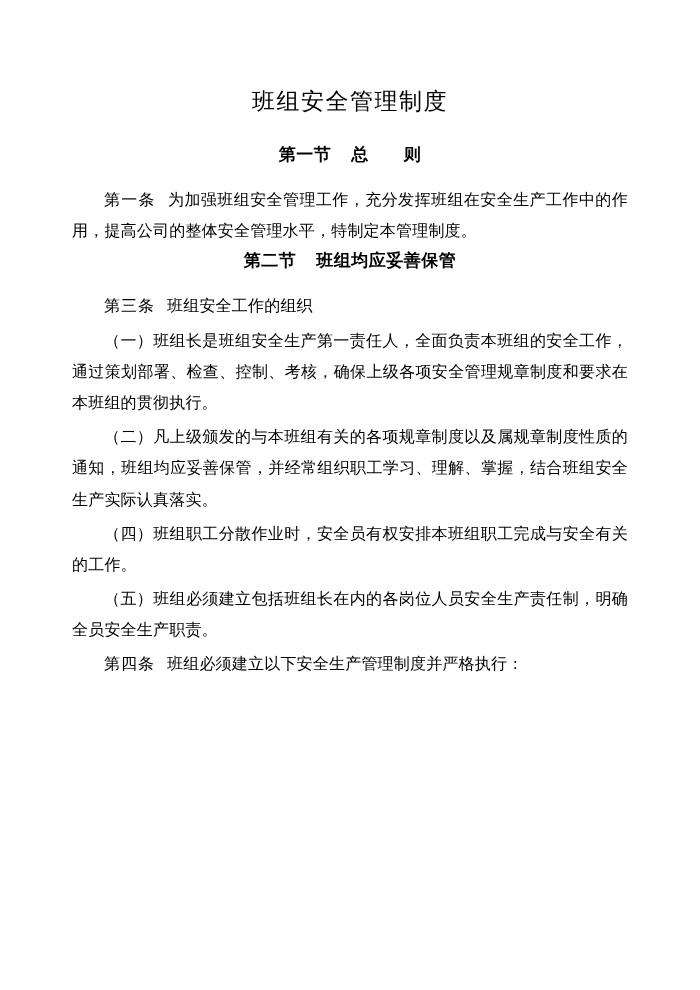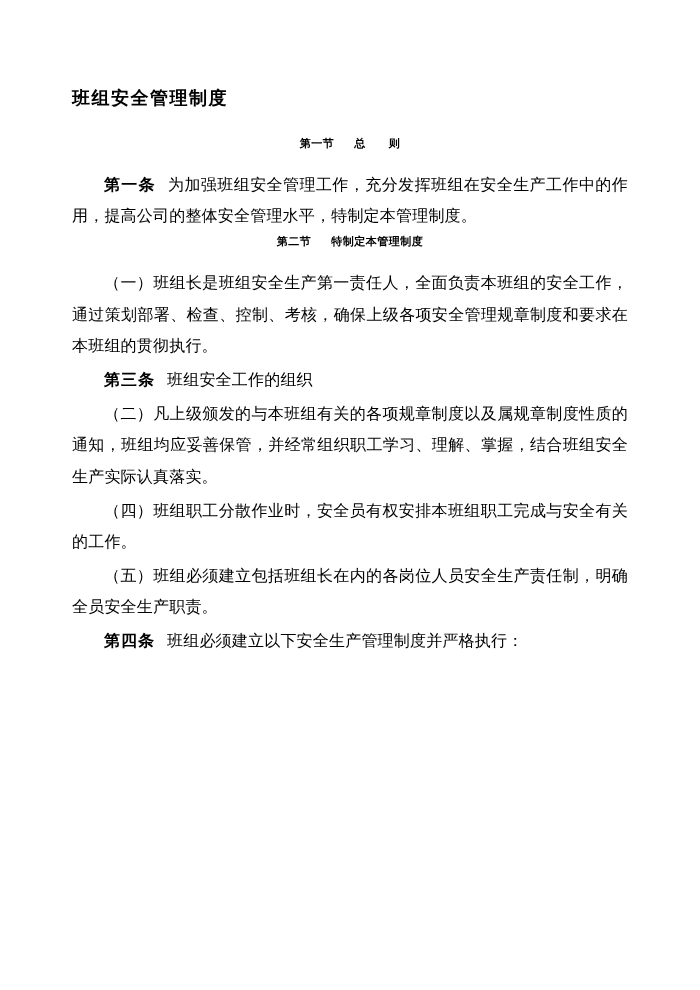--- a/index.html
+++ b/index.html
@@ -15,30 +15,30 @@
     overflow: hidden;
   }
   .page {
     box-sizing: border-box;
     width: 700px;
     height: 990px;
     padding: 78px 72px 40px 72px;
     position: relative;
   }
   .doc-title {
-    text-align: left;
-    font-size: 18px;
-    font-weight: bold;
+    text-align: center;
+    font-size: 23px;
+    font-weight: normal;
     letter-spacing: 1.5px;
     margin: 8px 0 26px 0;
     font-family: "Liberation Sans", "DejaVu Sans", sans-serif;
   }
   .section-heading {
     text-align: center;
-    font-size: 11px;
+    font-size: 17px;
     font-weight: bold;
     margin: 0 0 18px 0;
     letter-spacing: 0.5px;
     font-family: "Liberation Sans", "DejaVu Sans", sans-serif;
   }
   .section-heading .gap {
     display: inline-block;
     width: 20px;
   }
   p.body-text {
@@ -46,21 +46,21 @@
     line-height: 1.95;
     margin: 0 0 3px 0;
     text-align: justify;
     text-justify: inter-ideograph;
     letter-spacing: 0.2px;
   }
   p.indent2 {
     text-indent: 2em;
   }
   .art-label {
-    font-weight: bold;
+    font-weight: normal;
     font-family: "Liberation Sans", "DejaVu Sans", sans-serif;
     letter-spacing: 1px;
     margin-top: 7px;
   }
   .art-gap {
     display: inline-block;
     width: 12px;
   }
 </style>
 </head>
@@ -73,28 +73,28 @@
   <div class="section-heading">
     <span>第一节</span><span class="gap"></span><span>总　　则</span>
   </div>
 
   <p class="body-text indent2">
     <span class="art-label">第一条</span><span class="art-gap"></span><span>为加强班组安全管理工作，充分发挥班组在安全生产工作中的作用，提高公司的整体安全管理水平，特制定本管理制度。</span>
   </p>
 
 
   <div class="section-heading">
-    <span>第二节</span><span class="gap"></span><span>特制定本管理制度</span>
+    <span>第二节</span><span class="gap"></span><span>班组均应妥善保管</span>
   </div>
-
-  <p class="body-text indent2">（一）班组长是班组安全生产第一责任人，全面负责本班组的安全工作，通过策划部署、检查、控制、考核，确保上级各项安全管理规章制度和要求在本班组的贯彻执行。</p>
 
   <p class="body-text indent2">
     <span class="art-label">第三条</span><span class="art-gap"></span><span>班组安全工作的组织</span>
   </p>
+
+  <p class="body-text indent2">（一）班组长是班组安全生产第一责任人，全面负责本班组的安全工作，通过策划部署、检查、控制、考核，确保上级各项安全管理规章制度和要求在本班组的贯彻执行。</p>
   <p class="body-text indent2">（二）凡上级颁发的与本班组有关的各项规章制度以及属规章制度性质的通知，班组均应妥善保管，并经常组织职工学习、理解、掌握，结合班组安全生产实际认真落实。</p>
   <p class="body-text indent2">（四）班组职工分散作业时，安全员有权安排本班组职工完成与安全有关的工作。</p>
   <p class="body-text indent2">（五）班组必须建立包括班组长在内的各岗位人员安全生产责任制，明确全员安全生产职责。</p>
 
   <p class="body-text indent2">
     <span class="art-label">第四条</span><span class="art-gap"></span><span>班组必须建立以下安全生产管理制度并严格执行：</span>
   </p>
 
 
 </div>

